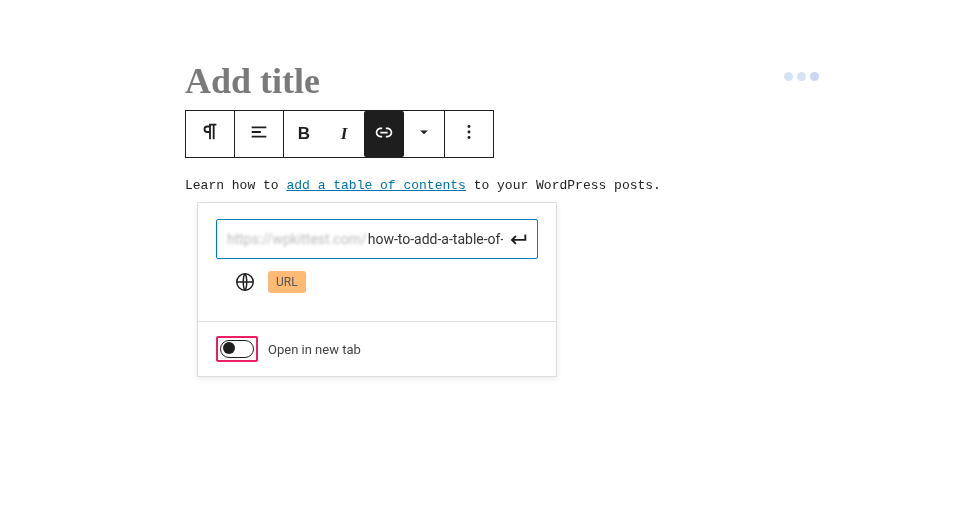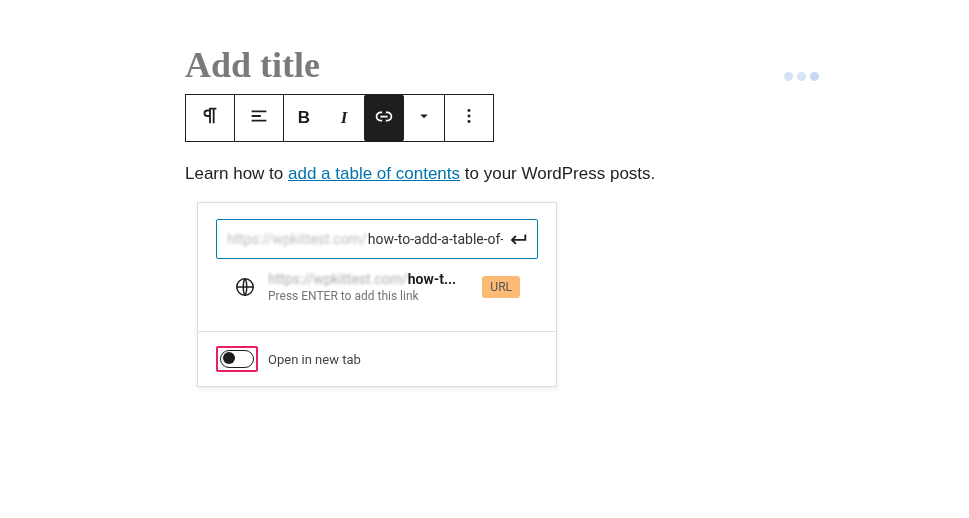--- a/index.html
+++ b/index.html
@@ -10,21 +10,21 @@
     body {
       font-family: -apple-system, BlinkMacSystemFont, "Segoe UI", Roboto, sans-serif;
       background: #ffffff;
       width: 969px;
       height: 518px;
       position: relative;
     }
     .editor-container {
       position: absolute;
       left: 185px;
-      top: 44px;
+      top: 60px;
       width: 620px;
     }
     .title-placeholder {
       font-family: Georgia, "Times New Roman", serif;
       font-size: 36px;
       font-weight: 700;
       color: #7a7a7a;
       margin-bottom: 8px;
     }
     .toolbar {
@@ -60,22 +60,22 @@
       background: #1e1e1e;
       color: #ffffff;
       border-radius: 2px;
     }
     .toolbar-btn svg {
       width: 22px;
       height: 22px;
       fill: currentColor;
     }
     .content-paragraph {
-      font-family: Liberation Sans, sans-serif;
-      font-size: 17px;
+      font-family: Liberation Mono, monospace;
+      font-size: 13px;
       color: #222;
       line-height: 1.6;
     }
     .content-paragraph a {
       color: #0073aa;
       text-decoration: underline;
     }
     .link-popover {
       position: absolute;
       left: 197px;
@@ -291,26 +291,20 @@
           </svg>
       </span>
     </div>
     <div class="suggestion-row">
       <span class="globe-icon">
         <svg viewBox="0 0 24 24" fill="none" stroke="currentColor" stroke-width="1.6">
             <circle cx="12" cy="12" r="9"></circle>
             <path d="M3 12h18M12 3c2.5 3 2.5 15 0 18M12 3c-2.5 3-2.5 15 0 18"></path>
           </svg>
       </span>
-      <div class="suggestion-text">
-        <div class="suggestion-title">
-          <span class="blurred">https://wpkittest.com/</span><span class="bold">how-t...</span>
-        </div>
-        <div class="suggestion-hint">Press ENTER to add this link</div>
-      </div>
       <span class="url-badge">URL</span>
     </div>
   </div>
   <div class="toggle-section">
     <span class="toggle-highlight">
       <span class="toggle-switch">
         <span class="toggle-knob"></span>
       </span>
     </span>
     <span class="toggle-label">Open in new tab</span>

